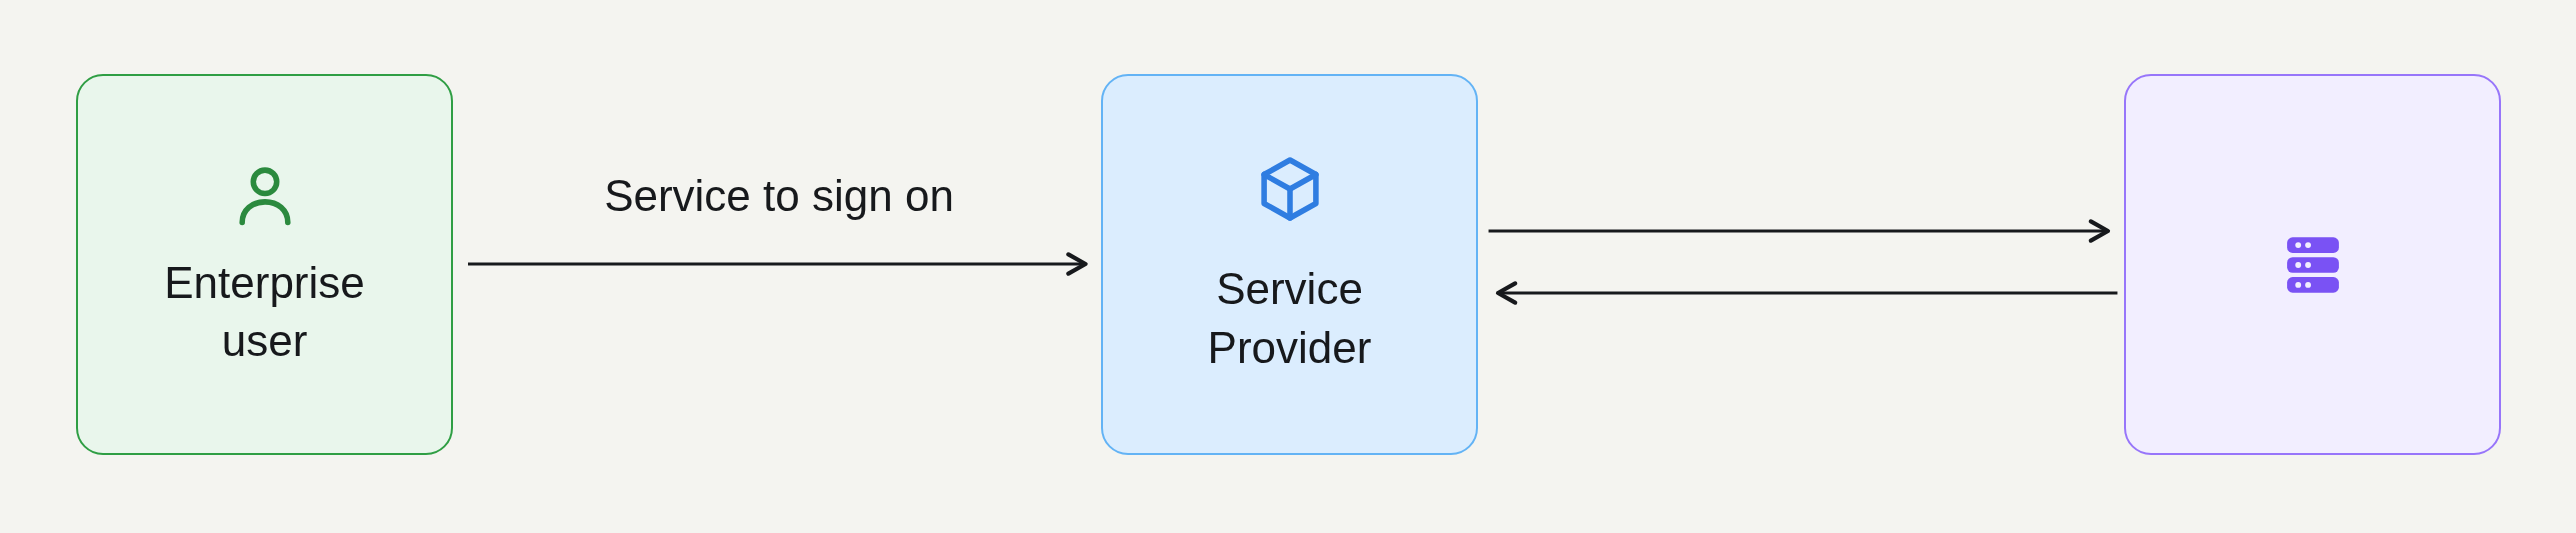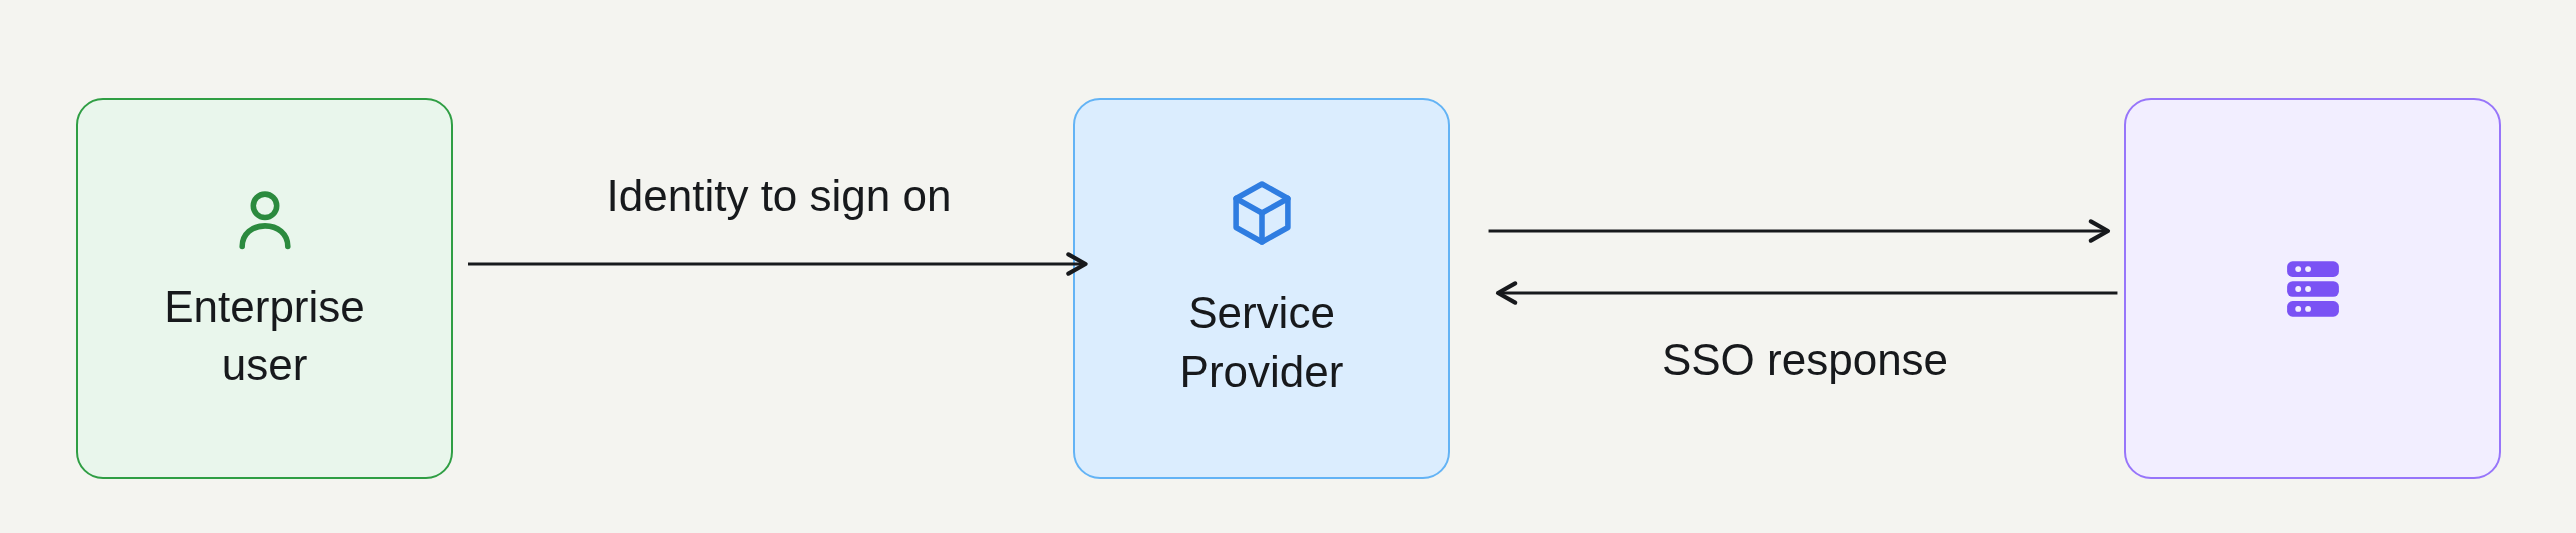--- a/index.html
+++ b/index.html
@@ -21,24 +21,23 @@
     width: 377px;
     height: 381px;
     border: 2.9px solid var(--accent, #333);
     background: var(--fill, #fff);
     border-radius: 27px;
     display: flex;
     flex-direction: column;
     align-items: center;
     justify-content: center;
     gap: 21px;
-    margin-top: 24px;
   }
   .node-enterprise-user  { left: 76px; }
-  .node-service-provider { left: 1073px; gap: 34px; }
+  .node-service-provider { left: 1101px; gap: 34px; }
   .node-identity-provider{ left: 2124px; }
 
   .node-icon {
     width: 74px;
     height: 74px;
     color: var(--icon, #333);
     flex: 0 0 auto;
   }
   .node-icon svg { width: 100%; height: 100%; display: block; }
 
@@ -107,33 +106,32 @@
             <circle cx="10.4" cy="5.55" r="0.95"></circle>
           <circle cx="7.2" cy="12" r="0.95"></circle>
             <circle cx="10.4" cy="12" r="0.95"></circle>
           <circle cx="7.2" cy="18.45" r="0.95"></circle>
             <circle cx="10.4" cy="18.45" r="0.95"></circle>
         </g>
       </svg>
     </span>
   </div>
 
-  <div class="edge-label edge-label-1">Identity to sign on</div>
+  <div class="edge-label edge-label-1">Service to sign on</div>
   <svg class="arrow arrow-1" width="633" height="38" viewBox="0 0 664 40">
     <defs>
       <marker id="arrowhead" viewBox="0 0 12 12" refX="10" refY="6" markerWidth="9" markerHeight="9" orient="auto-start-reverse">
         <path d="M2 1.5 L10 6 L2 10.5" fill="none" stroke="#17191c" stroke-width="2" stroke-linecap="round" stroke-linejoin="round"></path>
       </marker>
     </defs>
     <line x1="2" y1="20" x2="652" y2="20" marker-end="url(#arrowhead)"></line>
   </svg>
 
   <svg class="arrow arrow-2" width="634" height="38" viewBox="0 0 666 40">
     <line x1="2" y1="20" x2="654" y2="20" marker-end="url(#arrowhead)"></line>
   </svg>
 
-  <div class="edge-label edge-label-3">SSO response</div>
   <svg class="arrow arrow-3" width="634" height="38" viewBox="0 0 666 40">
     <line x1="664" y1="20" x2="12" y2="20" marker-end="url(#arrowhead)"></line>
   </svg>
 
 </div>
 
 
 </body></html>

